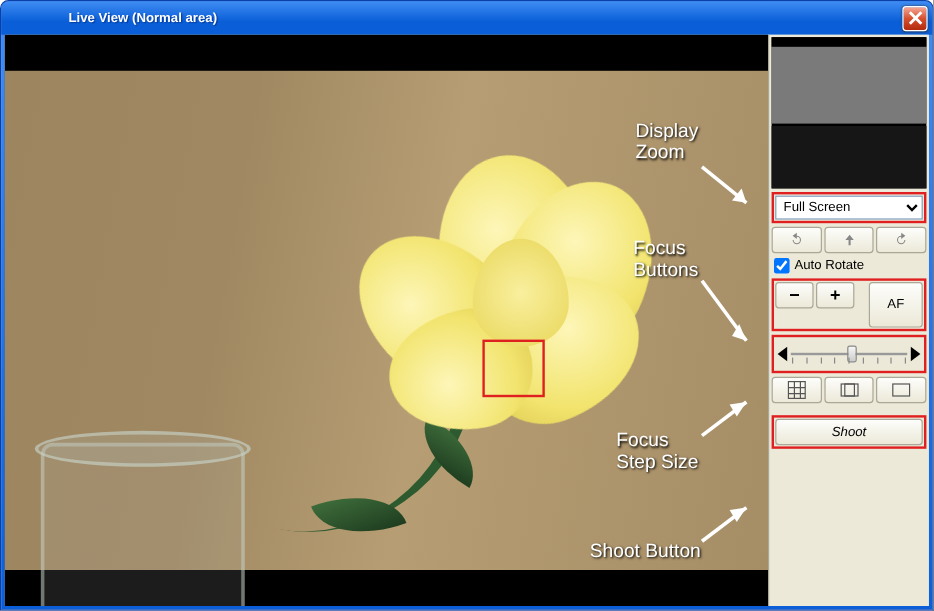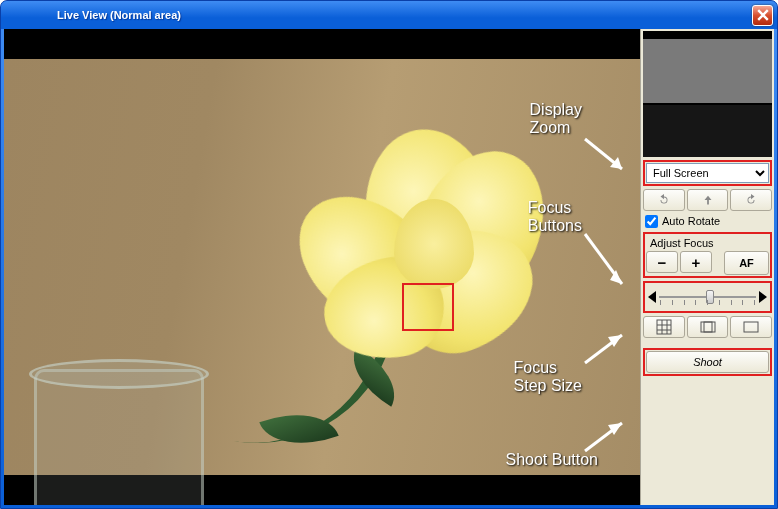--- a/index.html
+++ b/index.html
@@ -59,21 +59,21 @@
   .hl { border:2px solid #e02020; padding:1px; }
   .sel { width:100%; height:20px; background:#fff; border:1px solid #7f9db9; font-size:11px; padding:0 2px; }
   .btnrow { display:flex; gap:2px; }
   .iconbtn { flex:1; height:22px; background:linear-gradient(#fdfdfb,#ece9d8); border:1px solid #aca899; border-radius:3px; display:flex;align-items:center;justify-content:center; cursor:pointer; color:#888; }
   .iconbtn svg{width:14px;height:14px;}
   .chk { display:flex; align-items:flex-start; gap:4px; padding:1px 2px; }
   .chk input{width:13px;height:13px;}
   .af-label{font-size:11px;color:#000;padding:2px 4px;}
   .focusrow{display:flex;gap:2px;align-items:stretch;}
   .pmbtn{width:32px;height:22px;background:linear-gradient(#fdfdfb,#ece9d8);border:1px solid #aca899;border-radius:3px;display:flex;align-items:center;justify-content:center;font-size:15px;font-weight:bold;cursor:pointer;}
-  .afbtn{flex:1;height:24px;background:linear-gradient(#fdfdfb,#ece9d8);border:1px solid #aca899;border-radius:3px;font-weight:bold;cursor:pointer;margin-left:10px;}
+  .afbtn{flex:1;height:38px;background:linear-gradient(#fdfdfb,#ece9d8);border:1px solid #aca899;border-radius:3px;font-weight:normal;cursor:pointer;margin-left:10px;}
   .slider-wrap{position:relative;height:26px;display:flex;align-items:center;padding:0 2px;}
   .slider-tri{width:0;height:0;border-top:6px solid transparent;border-bottom:6px solid transparent;}
   .tri-l{border-right:8px solid #000;}
   .tri-r{border-left:8px solid #000;}
   .slider-track{flex:1;height:2px;background:#999;position:relative;margin:0 3px;}
   .slider-thumb{position:absolute;left:48%;top:-6px;width:8px;height:14px;background:linear-gradient(#f5f5f5,#ccc);border:1px solid #888;border-radius:2px;}
   .ticks{position:absolute;left:14px;right:14px;top:16px;height:6px;display:flex;justify-content:space-between;}
   .ticks span{width:1px;height:5px;background:#888;}
   .gridrow .iconbtn svg{width:16px;height:16px;}
   .bigbtn{height:22px;background:linear-gradient(#fdfdfb,#ece9d8);border:1px solid #aca899;border-radius:3px;cursor:pointer;width:100%;font-style:italic;}
@@ -123,21 +123,21 @@
           <line class="arrow-line" x1="5" y1="10" x2="42" y2="60"></line>
           <polygon class="arrow-head" points="42,60 30,56 36,46"></polygon>
         </svg>
 
       <div class="anno" style="right:58px;top:330px;">Focus<br>Step Size</div>
       <svg class="arrow" style="right:10px;top:300px;width:50px;height:40px;">
           <line class="arrow-line" x1="5" y1="34" x2="42" y2="6"></line>
           <polygon class="arrow-head" points="42,6 28,8 34,18"></polygon>
         </svg>
 
-      <div class="anno" style="right:42px;top:422px;margin-left:28px;">Shoot Button</div>
+      <div class="anno" style="right:56px;top:422px;margin-left:28px;">Shoot Button</div>
       <svg class="arrow" style="right:10px;top:388px;width:50px;height:40px;">
           <line class="arrow-line" x1="5" y1="34" x2="42" y2="6"></line>
           <polygon class="arrow-head" points="42,6 28,8 34,18"></polygon>
         </svg>
     </div>
 
     <div class="sidebar">
       <div class="histo">
         <div class="histo-top"></div>
         <div class="histo-mid"></div>
@@ -168,21 +168,20 @@
           </button>
       </div>
 
       <label class="chk">
         <input type="checkbox" checked="" style="">
         <span>Auto Rotate</span>
       </label>
 
 
       <div class="hl">
-        <div class="af-label">Adjust Focus</div>
         <div class="focusrow">
           <button class="pmbtn">−</button>
           <button class="pmbtn">+</button>
           <button class="afbtn">AF</button>
         </div>
       </div>
 
       <div class="hl">
         <div class="slider-wrap">
           <div class="slider-tri tri-l"></div>

